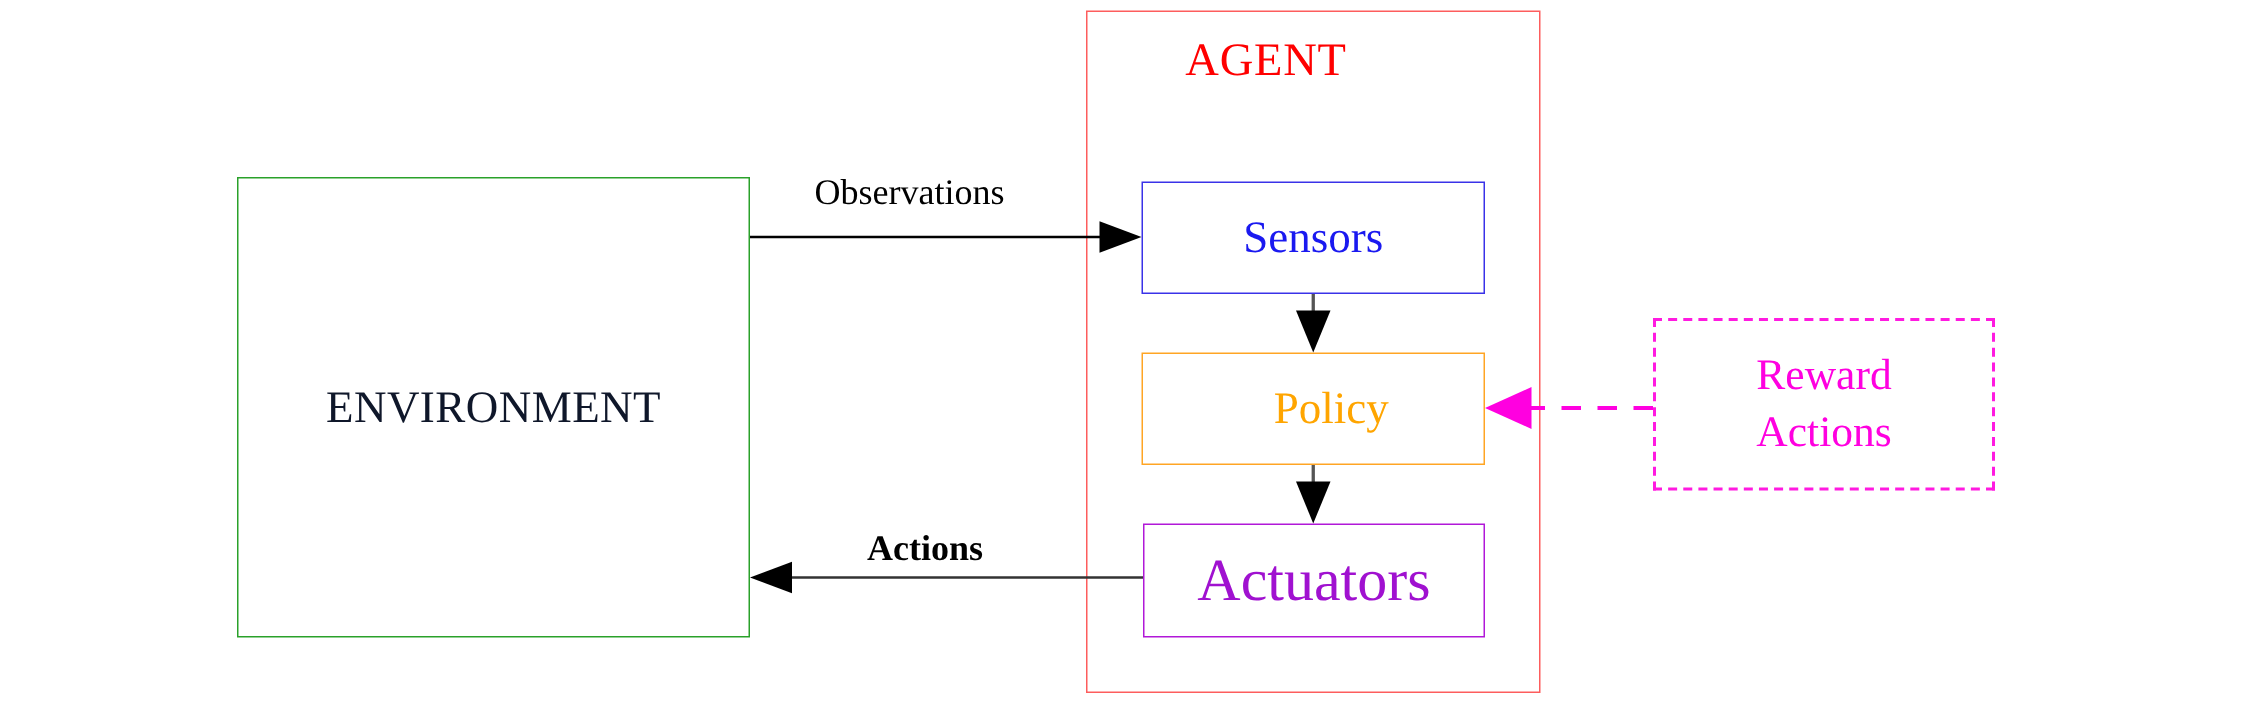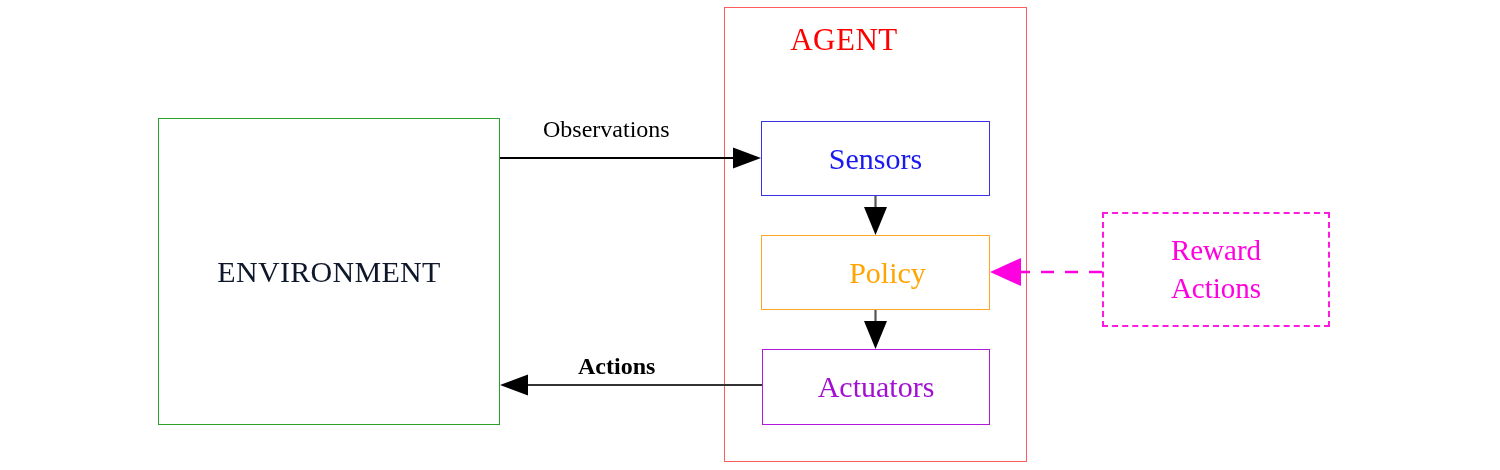--- a/index.html
+++ b/index.html
@@ -94,21 +94,21 @@
   
   #actuators-box {
     left: 762px;
     top: 349px;
     width: 228px;
     height: 76px;
     border: 1.6px solid #b118d8;
   }
   #actuators-box .box-label {
     color: #a011d0;
-    font-size: 30px;
+    font-size: 40px;
   }
 
   
   #reward-box {
     left: 1102px;
     top: 212px;
     width: 228px;
     height: 115px;
     border: 2px dashed #ff1ae0;
     flex-direction: column;

